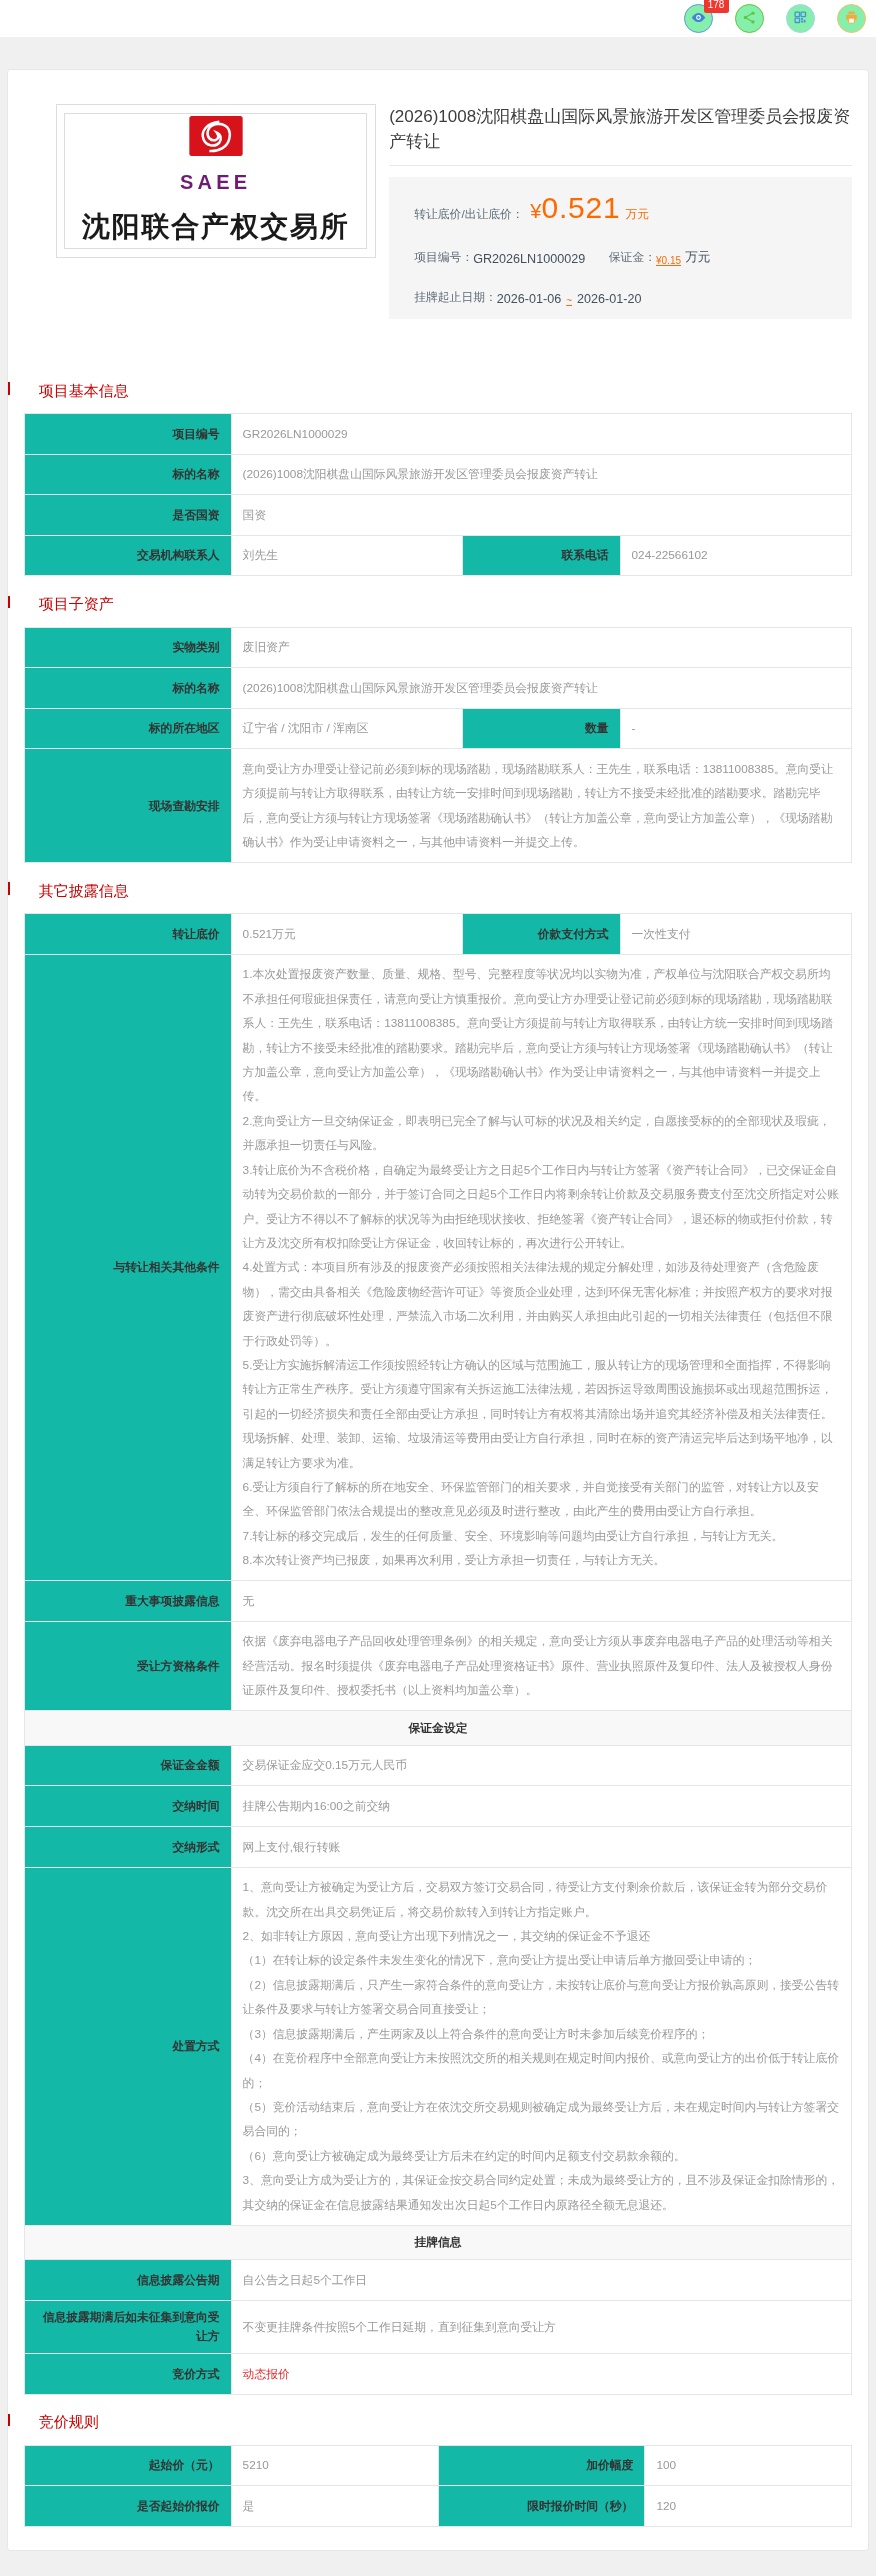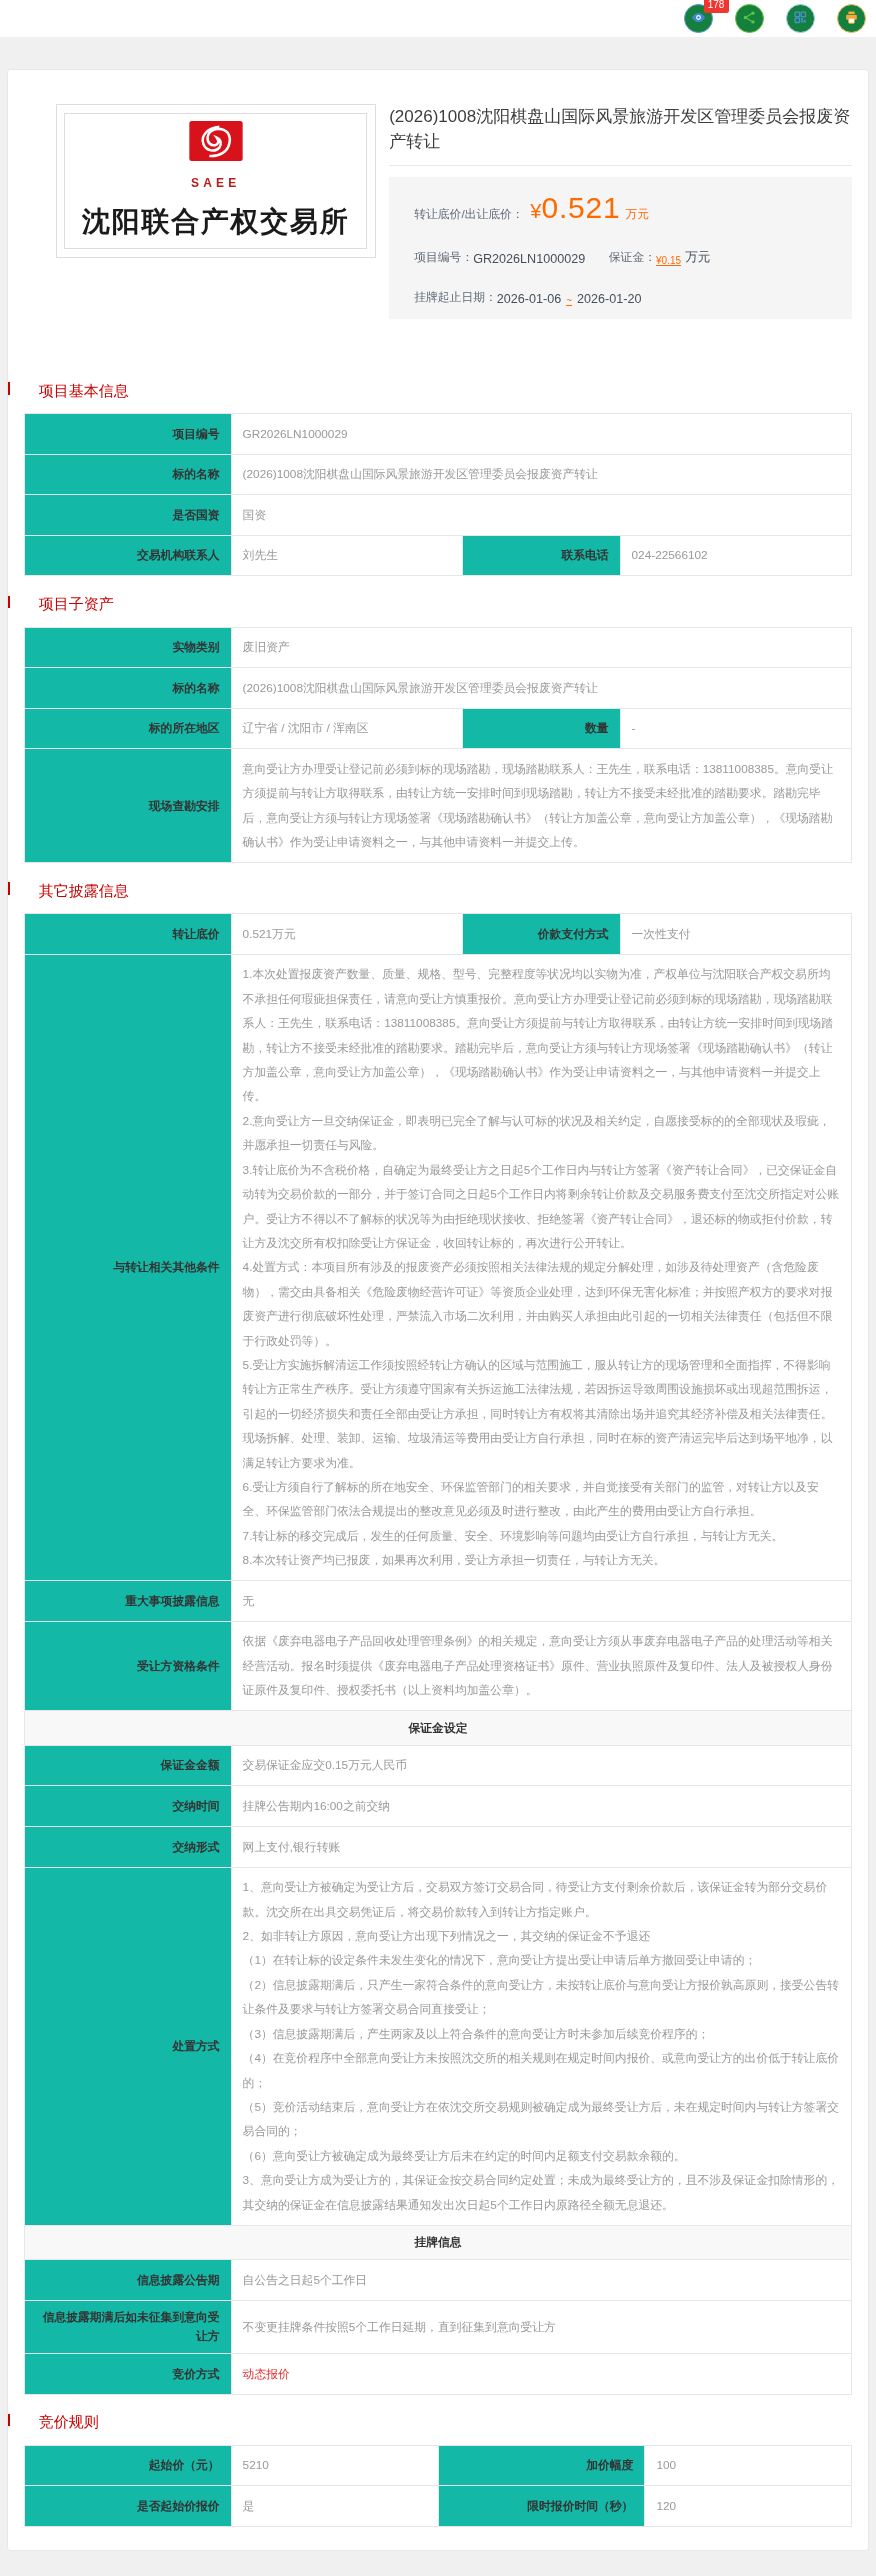--- a/index.html
+++ b/index.html
@@ -10,21 +10,21 @@
   }
   
   .topbar {
     background: #fff; height: 37px;
     display: flex; align-items: center; justify-content: flex-end;
     gap: 22px; padding-right: 10px;
   }
   .icon-btn {
     width: 29px; height: 29px; border-radius: 50%;
     display: flex; align-items: center; justify-content: center;
-    position: relative; cursor: pointer; background: #15803d;
+    position: relative; cursor: pointer; background: #86efac;
   }
   .icon-btn.blue   { border: 0.8px solid #5b9bd5; }
   .icon-btn.green  { border: 0.8px solid #5fc73a; }
   .icon-btn.lblue  { border: 0.8px solid #a6d2f3; }
   .icon-btn.orange { border: 0.8px solid #f8c064; }
   .badge {
     position: absolute; top: -7.6px; left: 18.5px;
     background: #f0372f; color: #fff; font-size: 10px; line-height: 13.5px;
     padding: 0.8px 4.2px; border-radius: 2.5px; white-space: nowrap;
   }
@@ -35,21 +35,21 @@
   }
   .card-header { display: flex; padding: 34px 0 44px 32px; }
   .logo-box {
     width: 320px; min-width: 320px; height: 154px;
     border: 0.8px solid #ddd; padding: 7.6px; margin-right: 13.5px;
   }
   .logo-inner {
     border: 0.8px solid #ddd; height: 100%;
     display: flex; flex-direction: column; align-items: center; justify-content: center;
   }
-  .logo-saee { font-size: 12px; font-weight: bold; color: #b91c1c; letter-spacing: 4.2px; margin-top: 12px; }
+  .logo-saee { font-size: 20px; font-weight: bold; color: #701a75; letter-spacing: 4.2px; margin-top: 12px; }
   .logo-cn { font-size: 28px; font-weight: bold; color: #1a1a1a; letter-spacing: 1.7px; margin-top: 13.5px; }
   .header-right { flex: 1; min-width: 0; }
   .page-title {
     font-size: 17px; font-weight: 500; color: #3d3d3d; line-height: 25px;
     padding-bottom: 11px; border-bottom: 0.8px solid #e8e8e8;
   }
   .price-box { background: #f5f5f6; margin-top: 11px; padding: 13.5px 8.4px 13.5px 25px; }
   .price-line { display: flex; align-items: baseline; }
   .plabel { font-size: 11.8px; color: #5f6b77; }
   .yen  { color: #ff6a00; font-size: 20px; margin-left: 6.7px; }

